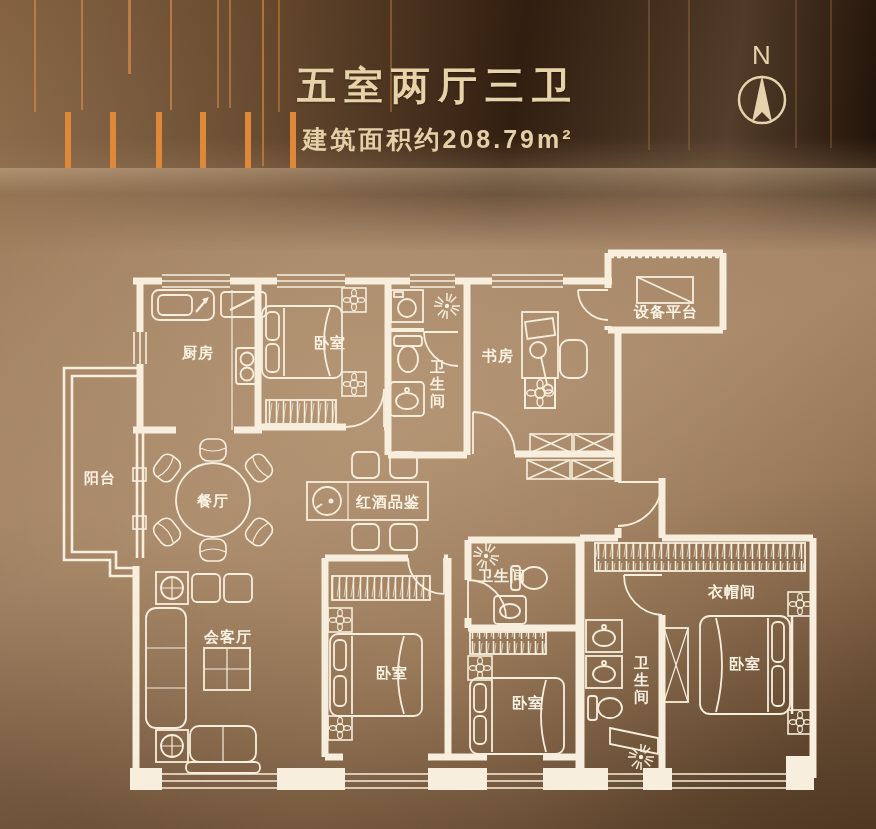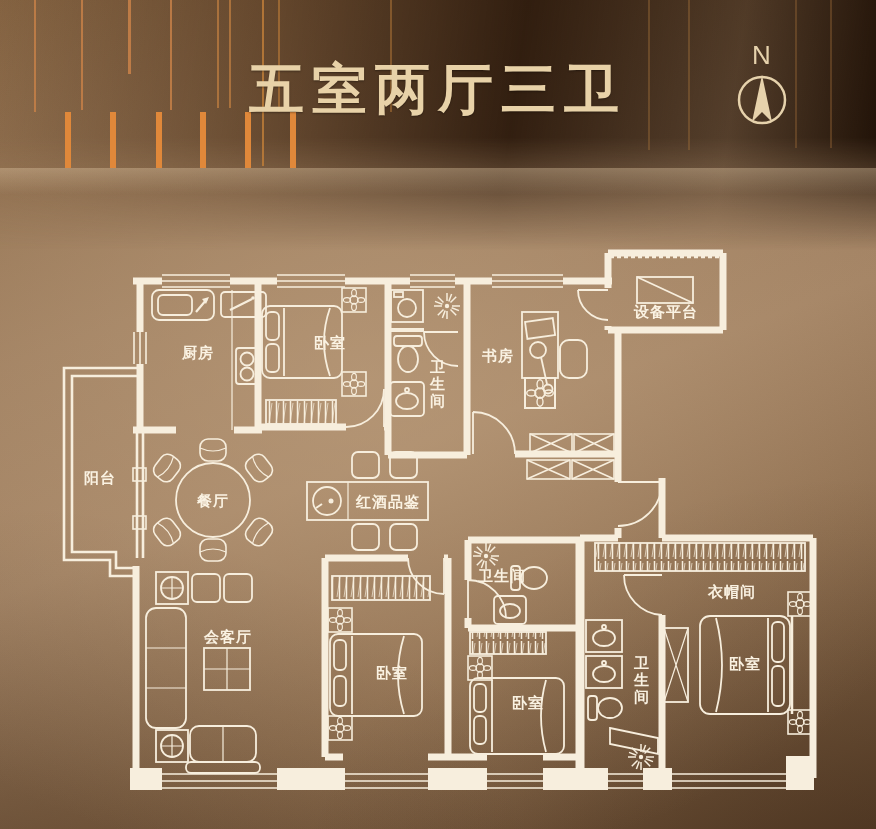--- a/index.html
+++ b/index.html
@@ -11,21 +11,21 @@
       radial-gradient(ellipse 140% 120% at 0% 115%, rgba(40,24,12,0.40) 0%, rgba(40,24,12,0) 45%),
       linear-gradient(160deg,#8a6947 0%,#9c7c5d 32%,#a28263 52%,#8a6a4b 74%,#6f5237 92%,#63472e 100%);}
   .hdr-shade{position:absolute;top:0;left:0;right:0;height:250px;pointer-events:none;
     background:linear-gradient(98deg, rgba(99,64,34,0.18) 0%, rgba(70,43,21,0.62) 30%, rgba(41,23,10,0.93) 58%, #20110699 82%, #1d0f05 100%);
     -webkit-mask-image:linear-gradient(180deg,#000 0%,#000 55%,transparent 100%);
     mask-image:linear-gradient(180deg,#000 0%,#000 55%,transparent 100%);}
   .light-band{position:absolute;top:168px;left:0;right:0;height:26px;pointer-events:none;
     background:linear-gradient(180deg,rgba(226,201,166,0.38),rgba(226,201,166,0));}
   .stripe{position:absolute;top:0;}
   .title-wrap{position:absolute;top:50px;left:0;width:100%;text-align:center;color:#e8d2a8;}
-  .title-wrap h1{margin:9px;font-size:55px;font-weight:bold;letter-spacing:8px;line-height:1.1;
+  .title-wrap h1{margin:15px;font-size:39px;font-weight:bold;letter-spacing:8px;line-height:1.1;
     text-shadow:0 1px 2px rgba(0,0,0,0.35);}
   .title-wrap .sub{margin-top:8px;font-size:25px;letter-spacing:3px;color:#e4cfa6;font-weight:600;}
   .compass{position:absolute;top:42px;left:728px;width:68px;text-align:center;color:#e6d2ac;}
   .compass .n{font-size:26px;letter-spacing:1px;line-height:1;}
   svg text{fill:#faf2e2;font-family:"Liberation Sans","DejaVu Sans",sans-serif;font-size:15px;font-weight:600;letter-spacing:1px;}
   .plan-svg{position:absolute;top:0;left:0;}
 </style>
 </head>
 <body>
 
@@ -50,20 +50,21 @@
     <div class="stripe" style="left:110px;top:112px;width:6px;height:56px;background:#e0883a"></div>
     <div class="stripe" style="left:156px;top:112px;width:6px;height:56px;background:#e0883a"></div>
     <div class="stripe" style="left:200px;top:112px;width:6px;height:56px;background:#e0883a"></div>
     <div class="stripe" style="left:245px;top:112px;width:6px;height:56px;background:#e0883a"></div>
     <div class="stripe" style="left:290px;top:112px;width:6px;height:56px;background:#e0883a"></div>
   </div>
   <div class="light-band"></div>
 
   <div class="title-wrap">
     <h1>五室两厅三卫</h1>
+    <div class="sub">建筑面积约208.79m²</div>
   </div>
 
   <div class="compass">
     <div class="n">N</div>
     <svg width="68" height="62" viewBox="0 0 68 62">
       <circle cx="34" cy="32" r="23" fill="none" stroke="#e6d2ac" stroke-width="2.5"></circle>
       <polygon points="34,7 44,54 34,44 24,54" fill="#e6d2ac"></polygon>
     </svg>
   </div>
 

